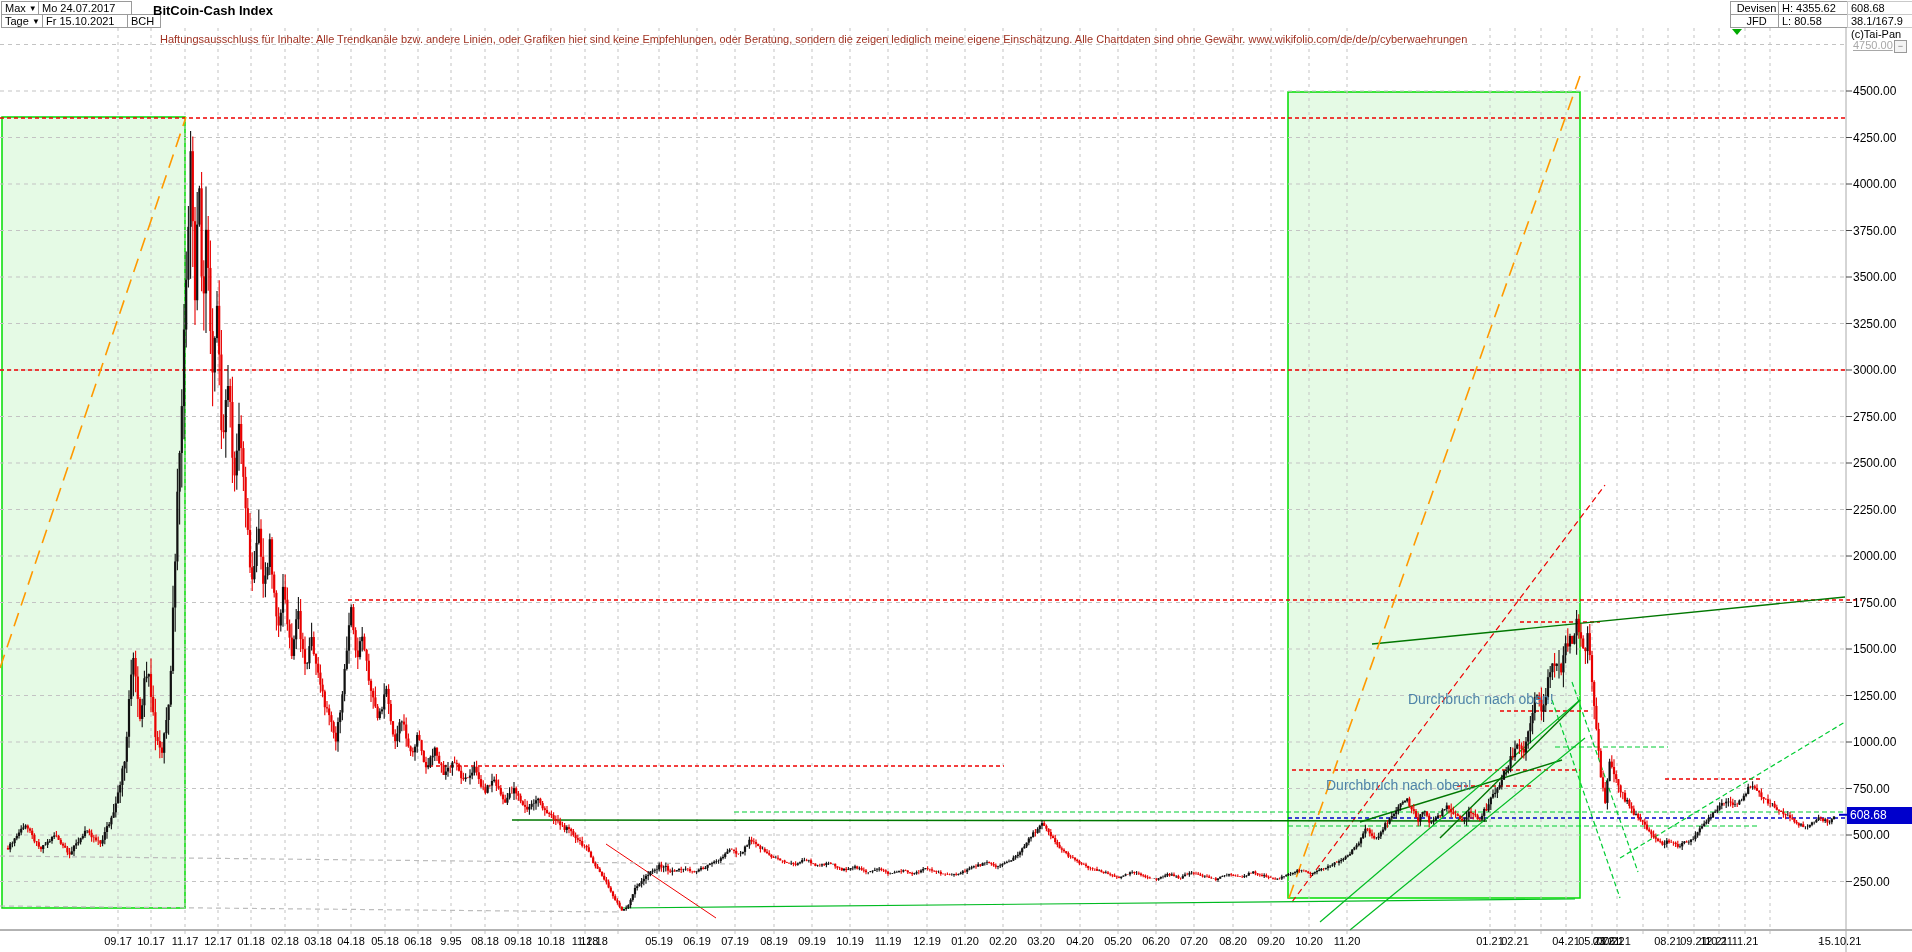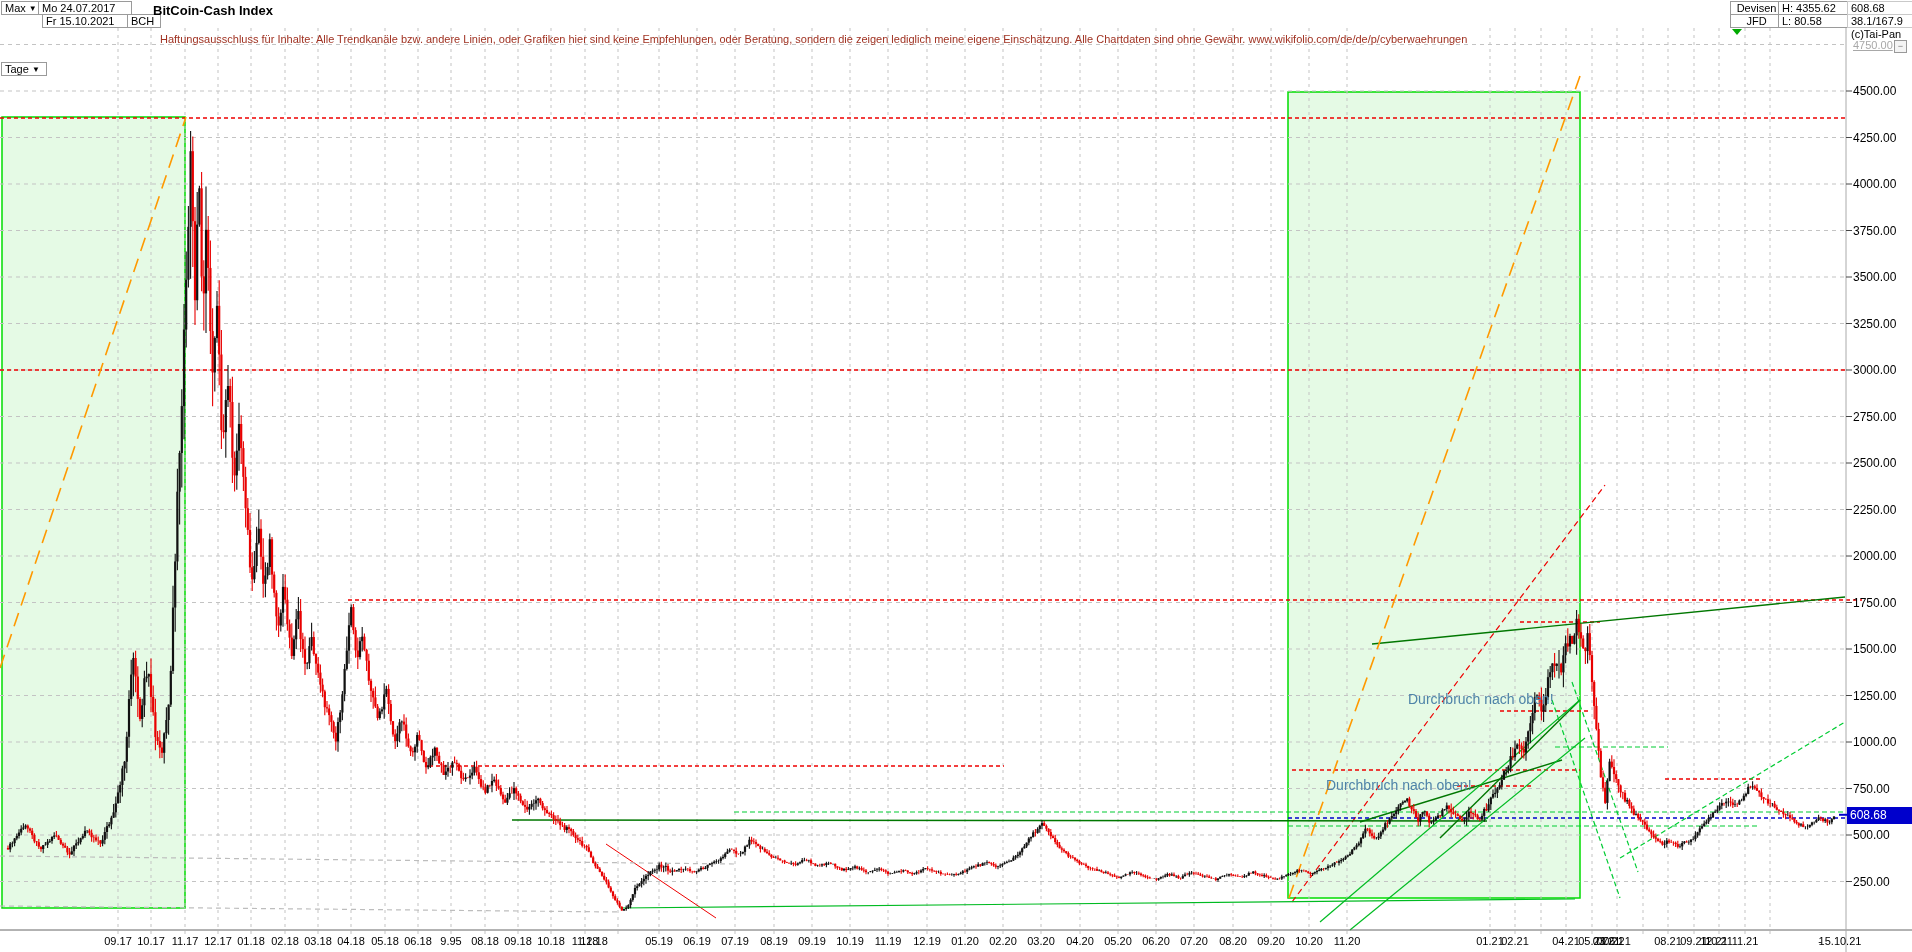--- a/index.html
+++ b/index.html
@@ -1806,21 +1806,21 @@
       <line x1="1846" y1="695.5" x2="1852" y2="695.5" stroke="#444" stroke-width="1"></line>
       <line x1="1846" y1="742" x2="1852" y2="742" stroke="#444" stroke-width="1"></line>
       <line x1="1846" y1="788.5" x2="1852" y2="788.5" stroke="#444" stroke-width="1"></line>
       <line x1="1846" y1="835" x2="1852" y2="835" stroke="#444" stroke-width="1"></line>
       <line x1="1846" y1="881.5" x2="1852" y2="881.5" stroke="#444" stroke-width="1"></line>
       <line x1="1839" y1="814.78552" x2="1847" y2="814.78552" stroke="#0000cc" stroke-width="2"></line>
     </svg>
 
   <div class="cell" style="left:1px;top:1px;width:33px;"><span>Max</span> <span class="arr">▼</span></div>
   <div class="cell" style="left:38px;top:1px;width:86px;">Mo 24.07.2017</div>
-  <div class="cell" style="left:1px;top:14px;width:38px;margin-top:48px;"><span>Tage</span> <span class="arr">▼</span></div>
+  <div class="cell" style="left:1px;top:14px;width:38px;"><span>Tage</span> <span class="arr">▼</span></div>
   <div class="cell" style="left:42px;top:14px;width:82px;">Fr 15.10.2021</div>
   <div class="cell" style="left:127px;top:14px;width:26px;">BCH</div>
   <div class="chart-title">BitCoin-Cash Index</div>
 
   <div class="disclaimer">Haftungsausschluss für Inhalte: Alle Trendkanäle bzw. andere Linien, oder Grafiken hier sind keine Empfehlungen, oder Beratung, sondern die zeigen lediglich meine eigene Einschätzung. Alle Chartdaten sind ohne Gewähr.  www.wikifolio.com/de/de/p/cyberwaehrungen</div>
 
   <div class="cell" style="left:1730px;top:1px;width:45px;text-align:center;">Devisen</div>
   <div class="cell" style="left:1778px;top:1px;width:66px;">H: 4355.62</div>
   <div class="cell" style="left:1847px;top:1px;width:62px;border-color:#c9c9c9;">608.68</div>
   <div class="cell" style="left:1730px;top:14px;width:45px;text-align:center;">JFD</div>

